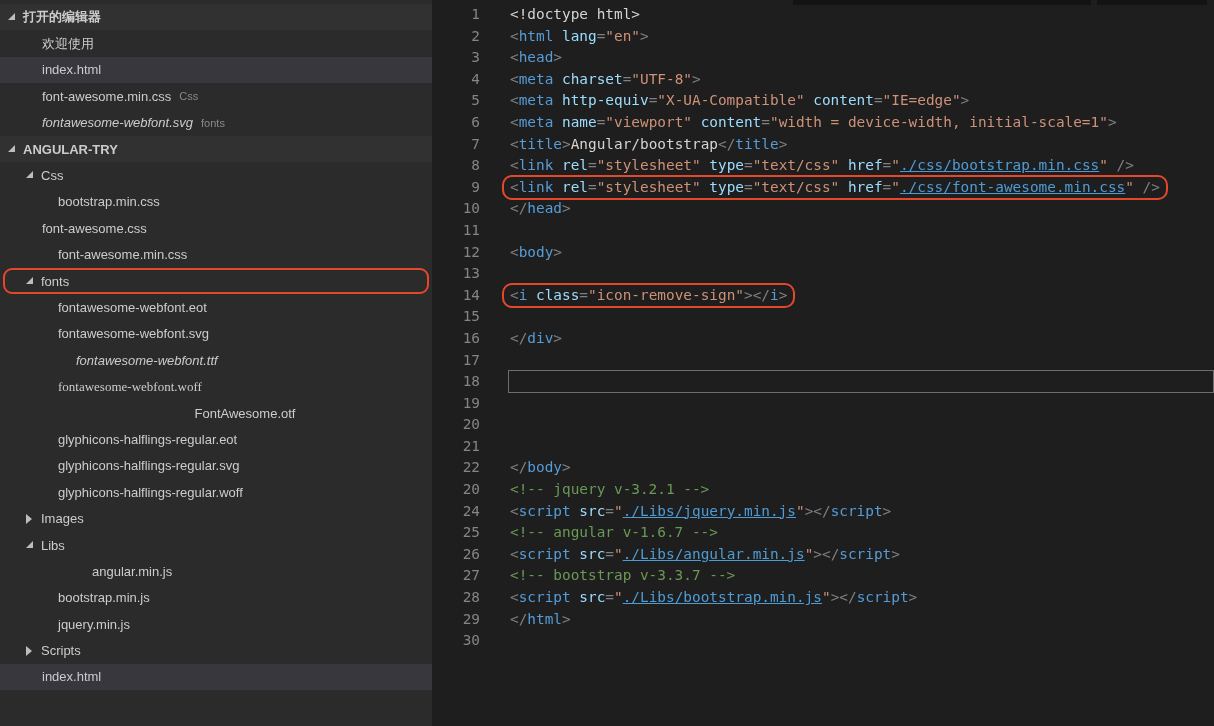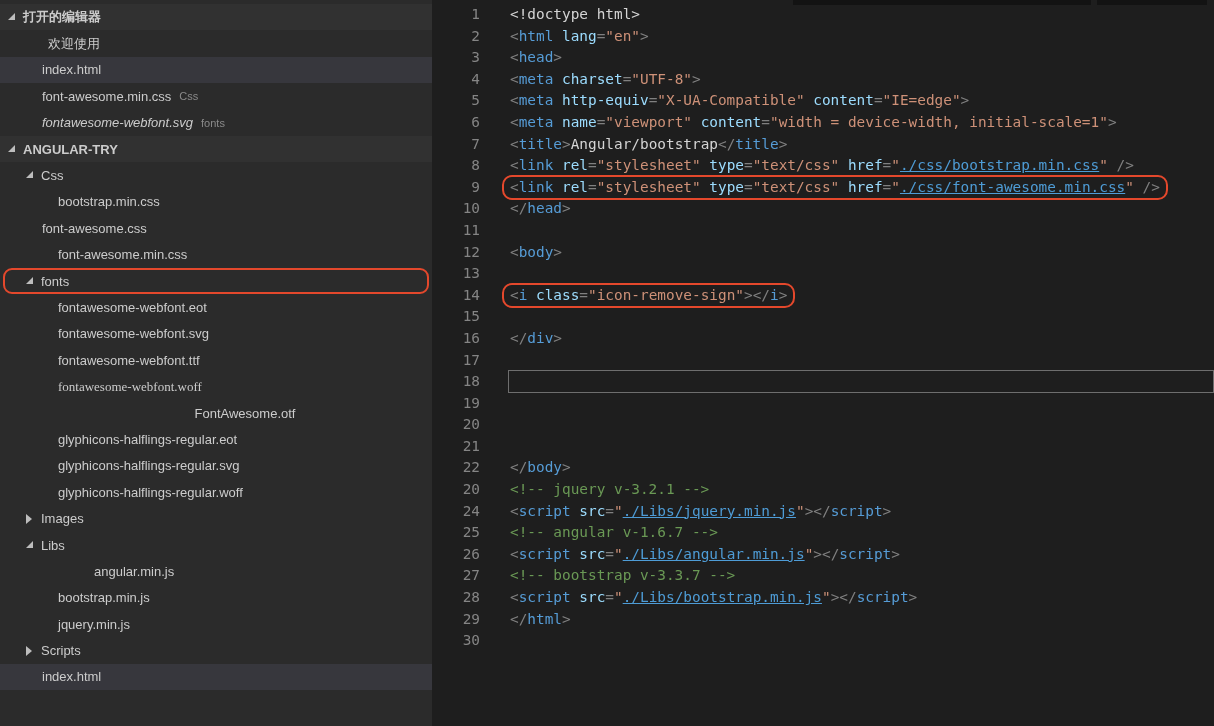--- a/index.html
+++ b/index.html
@@ -53,21 +53,21 @@
 </head>
 <body>
 
 <div id="app">
   <div id="sidebar">
     <div id="sidebar-rows">
         <div class="srow section" style="padding-left: 8px;">
           <span class="tw exp"></span>
           <span class="lab">打开的编辑器</span>
         </div>
-        <div class="srow file" style="padding-left: 42px; margin-left: 6px;">
+        <div class="srow file" style="padding-left: 42px;">
           <span class="lab">欢迎使用</span>
         </div>
         <div class="srow file sel" style="padding-left: 42px;">
           <span class="lab">index.html</span>
         </div>
         <div class="srow file" style="padding-left: 42px;">
           <span class="lab">font-awesome.min.css</span>
           <span class="sfx">Css</span>
         </div>
         <div class="srow file" style="padding-left: 42px;">
@@ -95,21 +95,21 @@
           <span class="tw exp"></span>
           <span class="lab">fonts</span>
           <div class="ann-row"></div>
         </div>
         <div class="srow file" style="padding-left: 58px;">
           <span class="lab">fontawesome-webfont.eot</span>
         </div>
         <div class="srow file" style="padding-left: 58px;">
           <span class="lab">fontawesome-webfont.svg</span>
         </div>
-        <div class="srow file" style="padding-left: 58px;">
+        <div class="srow file" style="padding-left: 76px; font-style: italic;">
           <span class="lab">fontawesome-webfont.ttf</span>
         </div>
         <div class="srow file" style="padding-left: 58px; font-family: Liberation Serif, serif;">
           <span class="lab">fontawesome-webfont.woff</span>
         </div>
         <div class="srow file" style="padding-left: 58px; justify-content: center;">
           <span class="lab">FontAwesome.otf</span>
         </div>
         <div class="srow file" style="padding-left: 58px;">
           <span class="lab">glyphicons-halflings-regular.eot</span>
@@ -121,21 +121,21 @@
           <span class="lab">glyphicons-halflings-regular.woff</span>
         </div>
         <div class="srow folder" style="padding-left: 26px;">
           <span class="tw col"></span>
           <span class="lab">Images</span>
         </div>
         <div class="srow folder" style="padding-left: 26px;">
           <span class="tw exp"></span>
           <span class="lab">Libs</span>
         </div>
-        <div class="srow file" style="padding-left: 58px; margin-left: 36px;">
+        <div class="srow file" style="padding-left: 92px;">
           <span class="lab">angular.min.js</span>
         </div>
         <div class="srow file" style="padding-left: 58px;">
           <span class="lab">bootstrap.min.js</span>
         </div>
         <div class="srow file" style="padding-left: 58px;">
           <span class="lab">jquery.min.js</span>
         </div>
         <div class="srow folder" style="padding-left: 26px;">
           <span class="tw col"></span>

